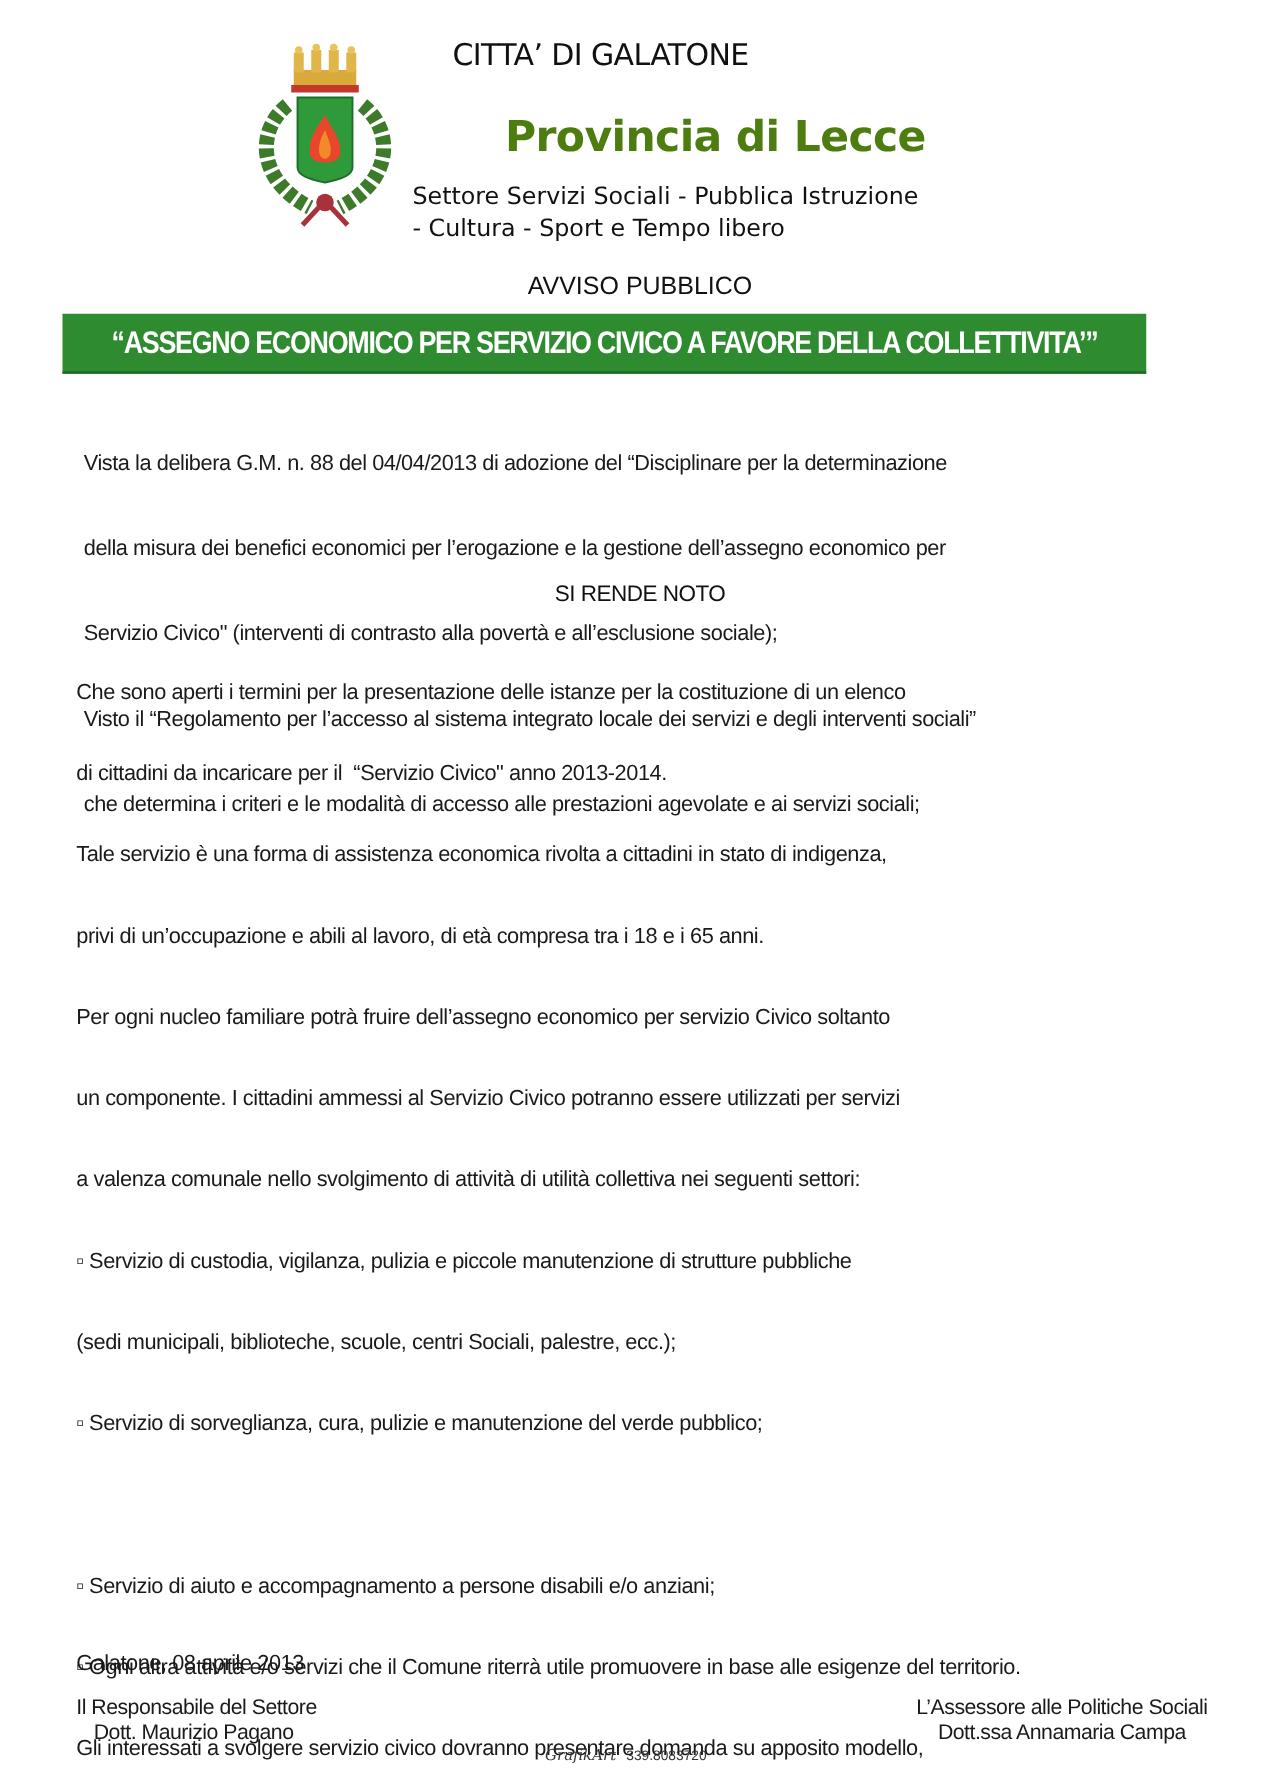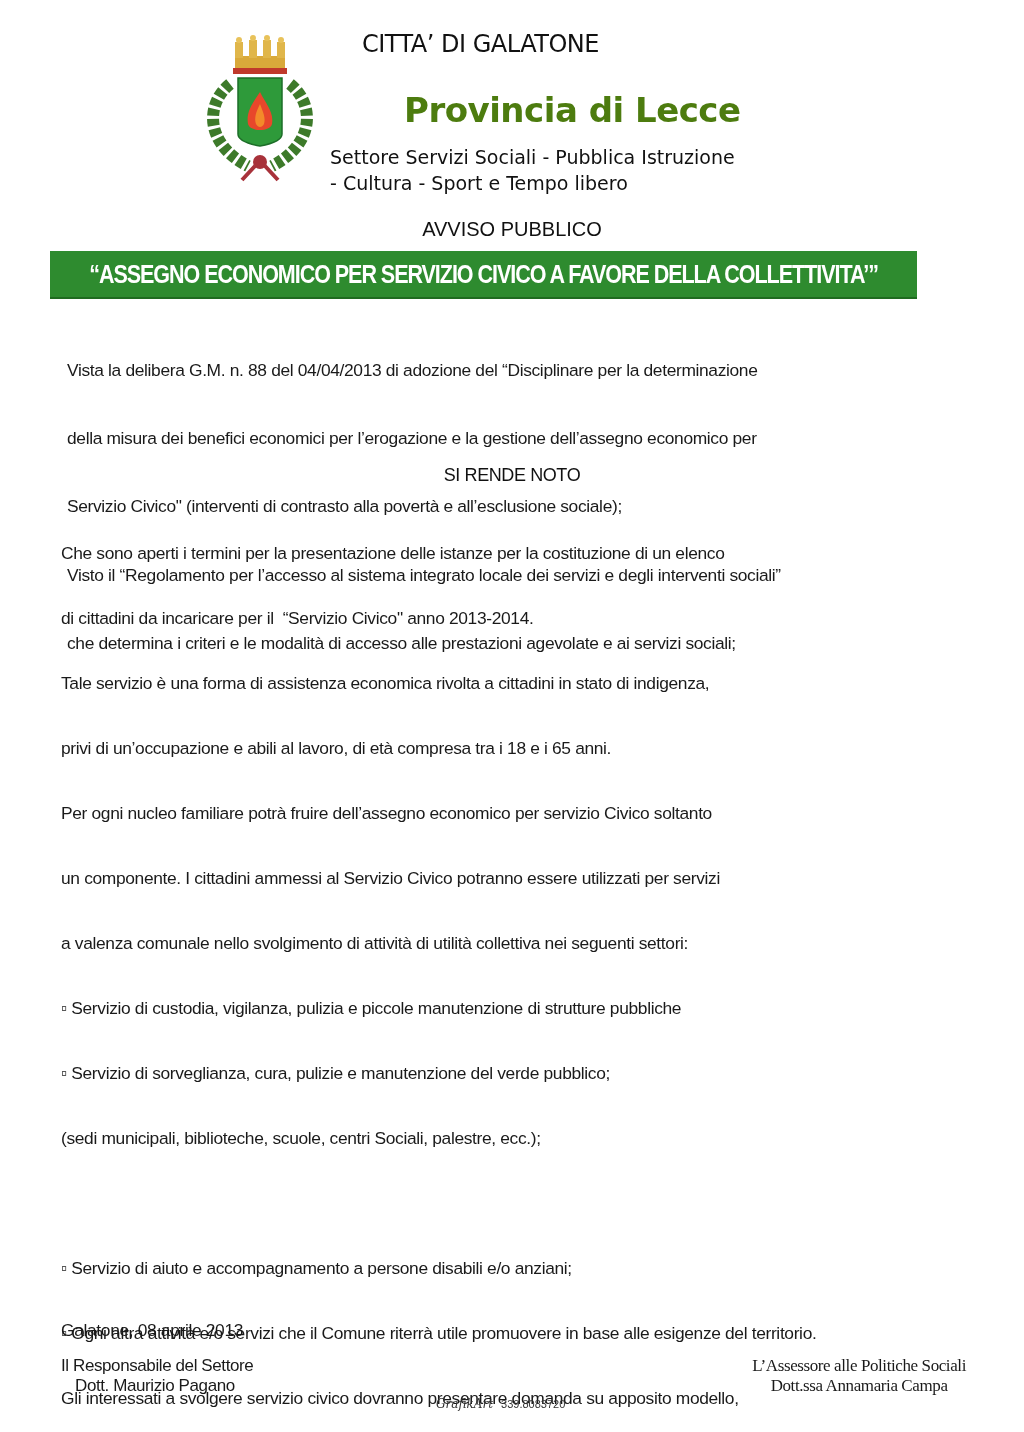--- a/index.html
+++ b/index.html
@@ -14,21 +14,21 @@
   .banner-text { font-family: "Liberation Sans", sans-serif; font-weight: bold; color: #fff; font-size: 25px; letter-spacing: -1.2px; transform: scaleX(0.86); white-space: nowrap; }
   .body-text { position: absolute; font-family: "Liberation Sans", sans-serif; font-size: 17.4px; color: #1a1a1a; letter-spacing: -0.35px; white-space: pre; }
   .line { display: block; height: 23px; line-height: 23px; }
   .intro { left: 67px; top: 315px; }
   .intro .line { height: 26.2px; line-height: 26.2px; }
   .noto { position: absolute; left: 0; width: 1024px; top: 465px; text-align: center; font-family: "Liberation Sans", sans-serif; font-size: 18px; letter-spacing: -0.4px; color: #111; }
   .main { left: 61px; top: 500px; }
   .footer-date { position: absolute; left: 61px; top: 1320px; font-family: "Liberation Sans", sans-serif; font-size: 17.4px; letter-spacing: -0.35px; color: #1a1a1a; }
   .sig-left { position: absolute; left: 61px; top: 1356px; font-family: "Liberation Sans", sans-serif; font-size: 17px; line-height: 20px; letter-spacing: -0.4px; color: #1a1a1a; }
   .sig-left .n { padding-left: 14px; }
-  .sig-right { position: absolute; right: 58px; top: 1356px; text-align: center; font-family: Liberation Serif, serif; font-size: 17px; line-height: 20px; letter-spacing: -0.4px; color: #1a1a1a; }
+  .sig-right { position: absolute; right: 58px; top: 1356px; text-align: center; font-family: Liberation Sans, sans-serif; font-size: 17px; line-height: 20px; letter-spacing: -0.4px; color: #1a1a1a; }
   .credit { position: absolute; left: 436px; top: 1397px; font-family: "Liberation Sans", sans-serif; font-size: 11px; color: #333; }
   .credit .brand { font-family: "DejaVu Serif", serif; font-style: italic; font-size: 12px; margin-right: 5px; }
 </style>
 </head>
 <body>
 
 <div class="logo">
   <svg width="120" height="150" viewBox="0 0 120 150">
 
     <rect x="35" y="22" width="50" height="14" fill="#d9a93a"></rect>
@@ -79,22 +79,22 @@
 
 <div class="body-text main">
   <span class="line">Che sono aperti i termini per la presentazione delle istanze per la costituzione di un elenco</span>
   <span class="line">di cittadini da incaricare per il  “Servizio Civico" anno 2013-2014.</span>
   <span class="line">Tale servizio è una forma di assistenza economica rivolta a cittadini in stato di indigenza,</span>
   <span class="line">privi di un’occupazione e abili al lavoro, di età compresa tra i 18 e i 65 anni.</span>
   <span class="line">Per ogni nucleo familiare potrà fruire dell’assegno economico per servizio Civico soltanto</span>
   <span class="line">un componente. I cittadini ammessi al Servizio Civico potranno essere utilizzati per servizi</span>
   <span class="line">a valenza comunale nello svolgimento di attività di utilità collettiva nei seguenti settori:</span>
   <span class="line">▫ Servizio di custodia, vigilanza, pulizia e piccole manutenzione di strutture pubbliche</span>
+  <span class="line">(sedi municipali, biblioteche, scuole, centri Sociali, palestre, ecc.);</span>
   <span class="line">▫ Servizio di sorveglianza, cura, pulizie e manutenzione del verde pubblico;</span>
-  <span class="line">(sedi municipali, biblioteche, scuole, centri Sociali, palestre, ecc.);</span>
   <span class="line"></span>
   <span class="line">▫ Servizio di aiuto e accompagnamento a persone disabili e/o anziani;</span>
   <span class="line">▫ Ogni altra attività e/o servizi che il Comune riterrà utile promuovere in base alle esigenze del territorio.</span>
   <span class="line">Gli interessati a svolgere servizio civico dovranno presentare domanda su apposito modello,</span>
   
   
   
   
   
   

